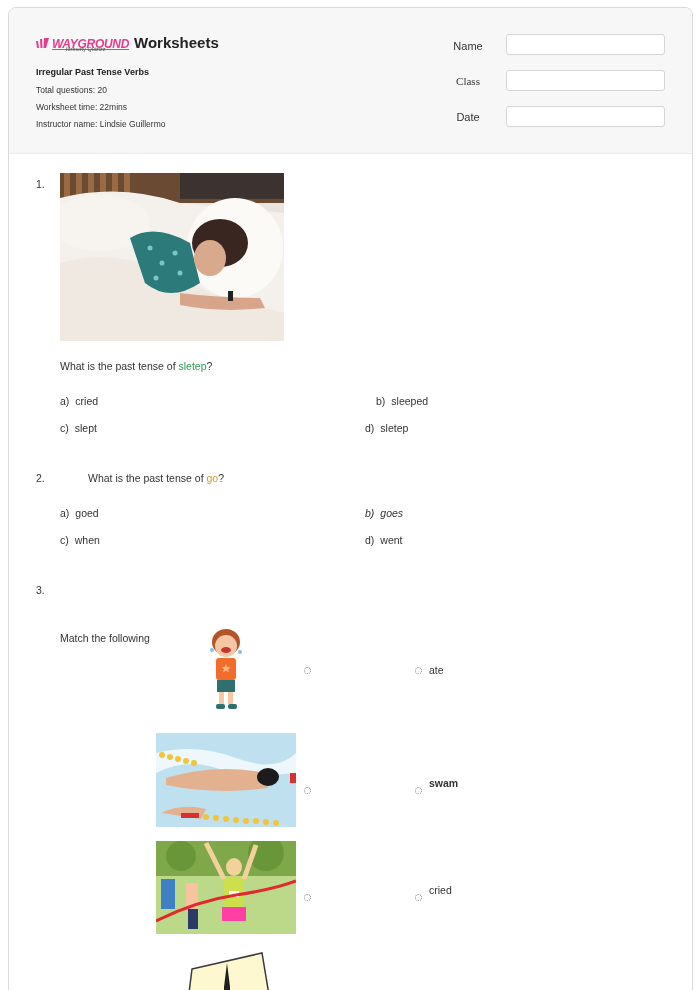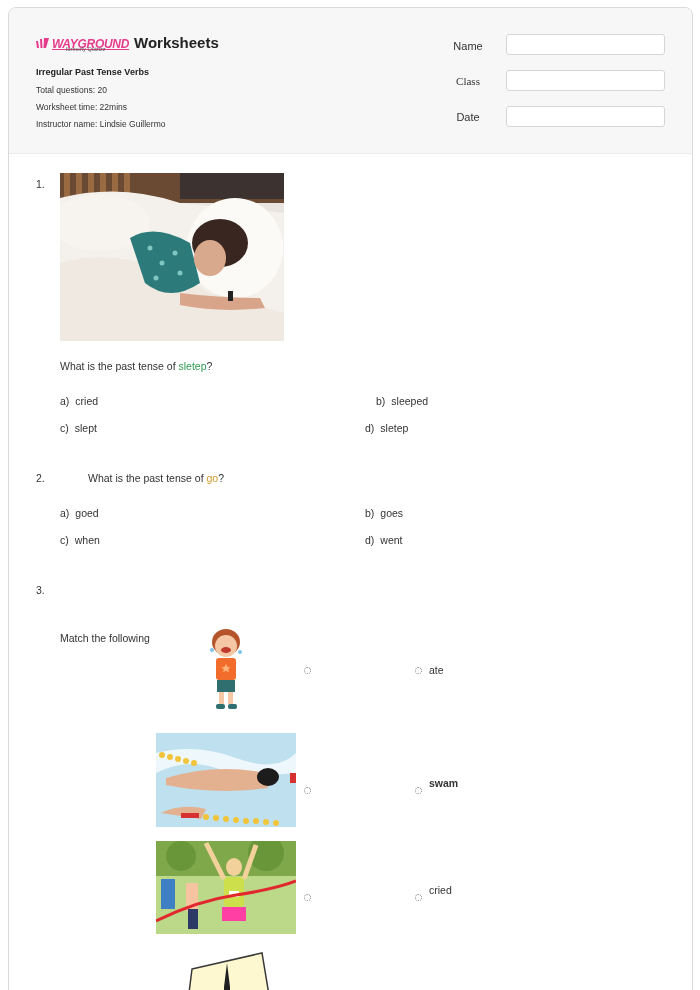--- a/index.html
+++ b/index.html
@@ -118,21 +118,21 @@
     <div class="opt" style="left:51px; top:414px;text-align:center;"><span class="lbl">c)</span><span>slept</span></div>
     <div class="opt" style="left:356px; top:414px;"><span class="lbl">d)</span><span>sletep</span></div>
   </div>
 
   <div>
     <div class="qnum" style="left:27px; top:464px;">2.</div>
     <div class="qtext" style="left:51px; top:464px;margin-left:28px;">
       <span>What is the past tense of </span><span class="hl-orange">go</span><span>?</span>
     </div>
     <div class="opt" style="left:51px; top:499px;"><span class="lbl">a)</span><span>goed</span></div>
-    <div class="opt" style="left:356px; top:499px;"><span class="lbl">b)</span><span>goes</span></div>
+    <div class="opt" style="left:356px; top:499px;font-style:italic;"><span class="lbl">b)</span><span>goes</span></div>
     <div class="opt" style="left:51px; top:526px;"><span class="lbl">c)</span><span>when</span></div>
     <div class="opt" style="left:356px; top:526px;"><span class="lbl">d)</span><span>went</span></div>
   </div>
 
   <div>
     <div class="qnum" style="left:27px; top:576px;">3.</div>
     <div class="qtext" style="left:51px; top:576px;margin-top:48px;">Match the following</div>
 
     <div class="img" style="left:195px; top:618px; width:45px; height:86px;">
       <svg width="45" height="86" viewBox="0 0 45 86">

